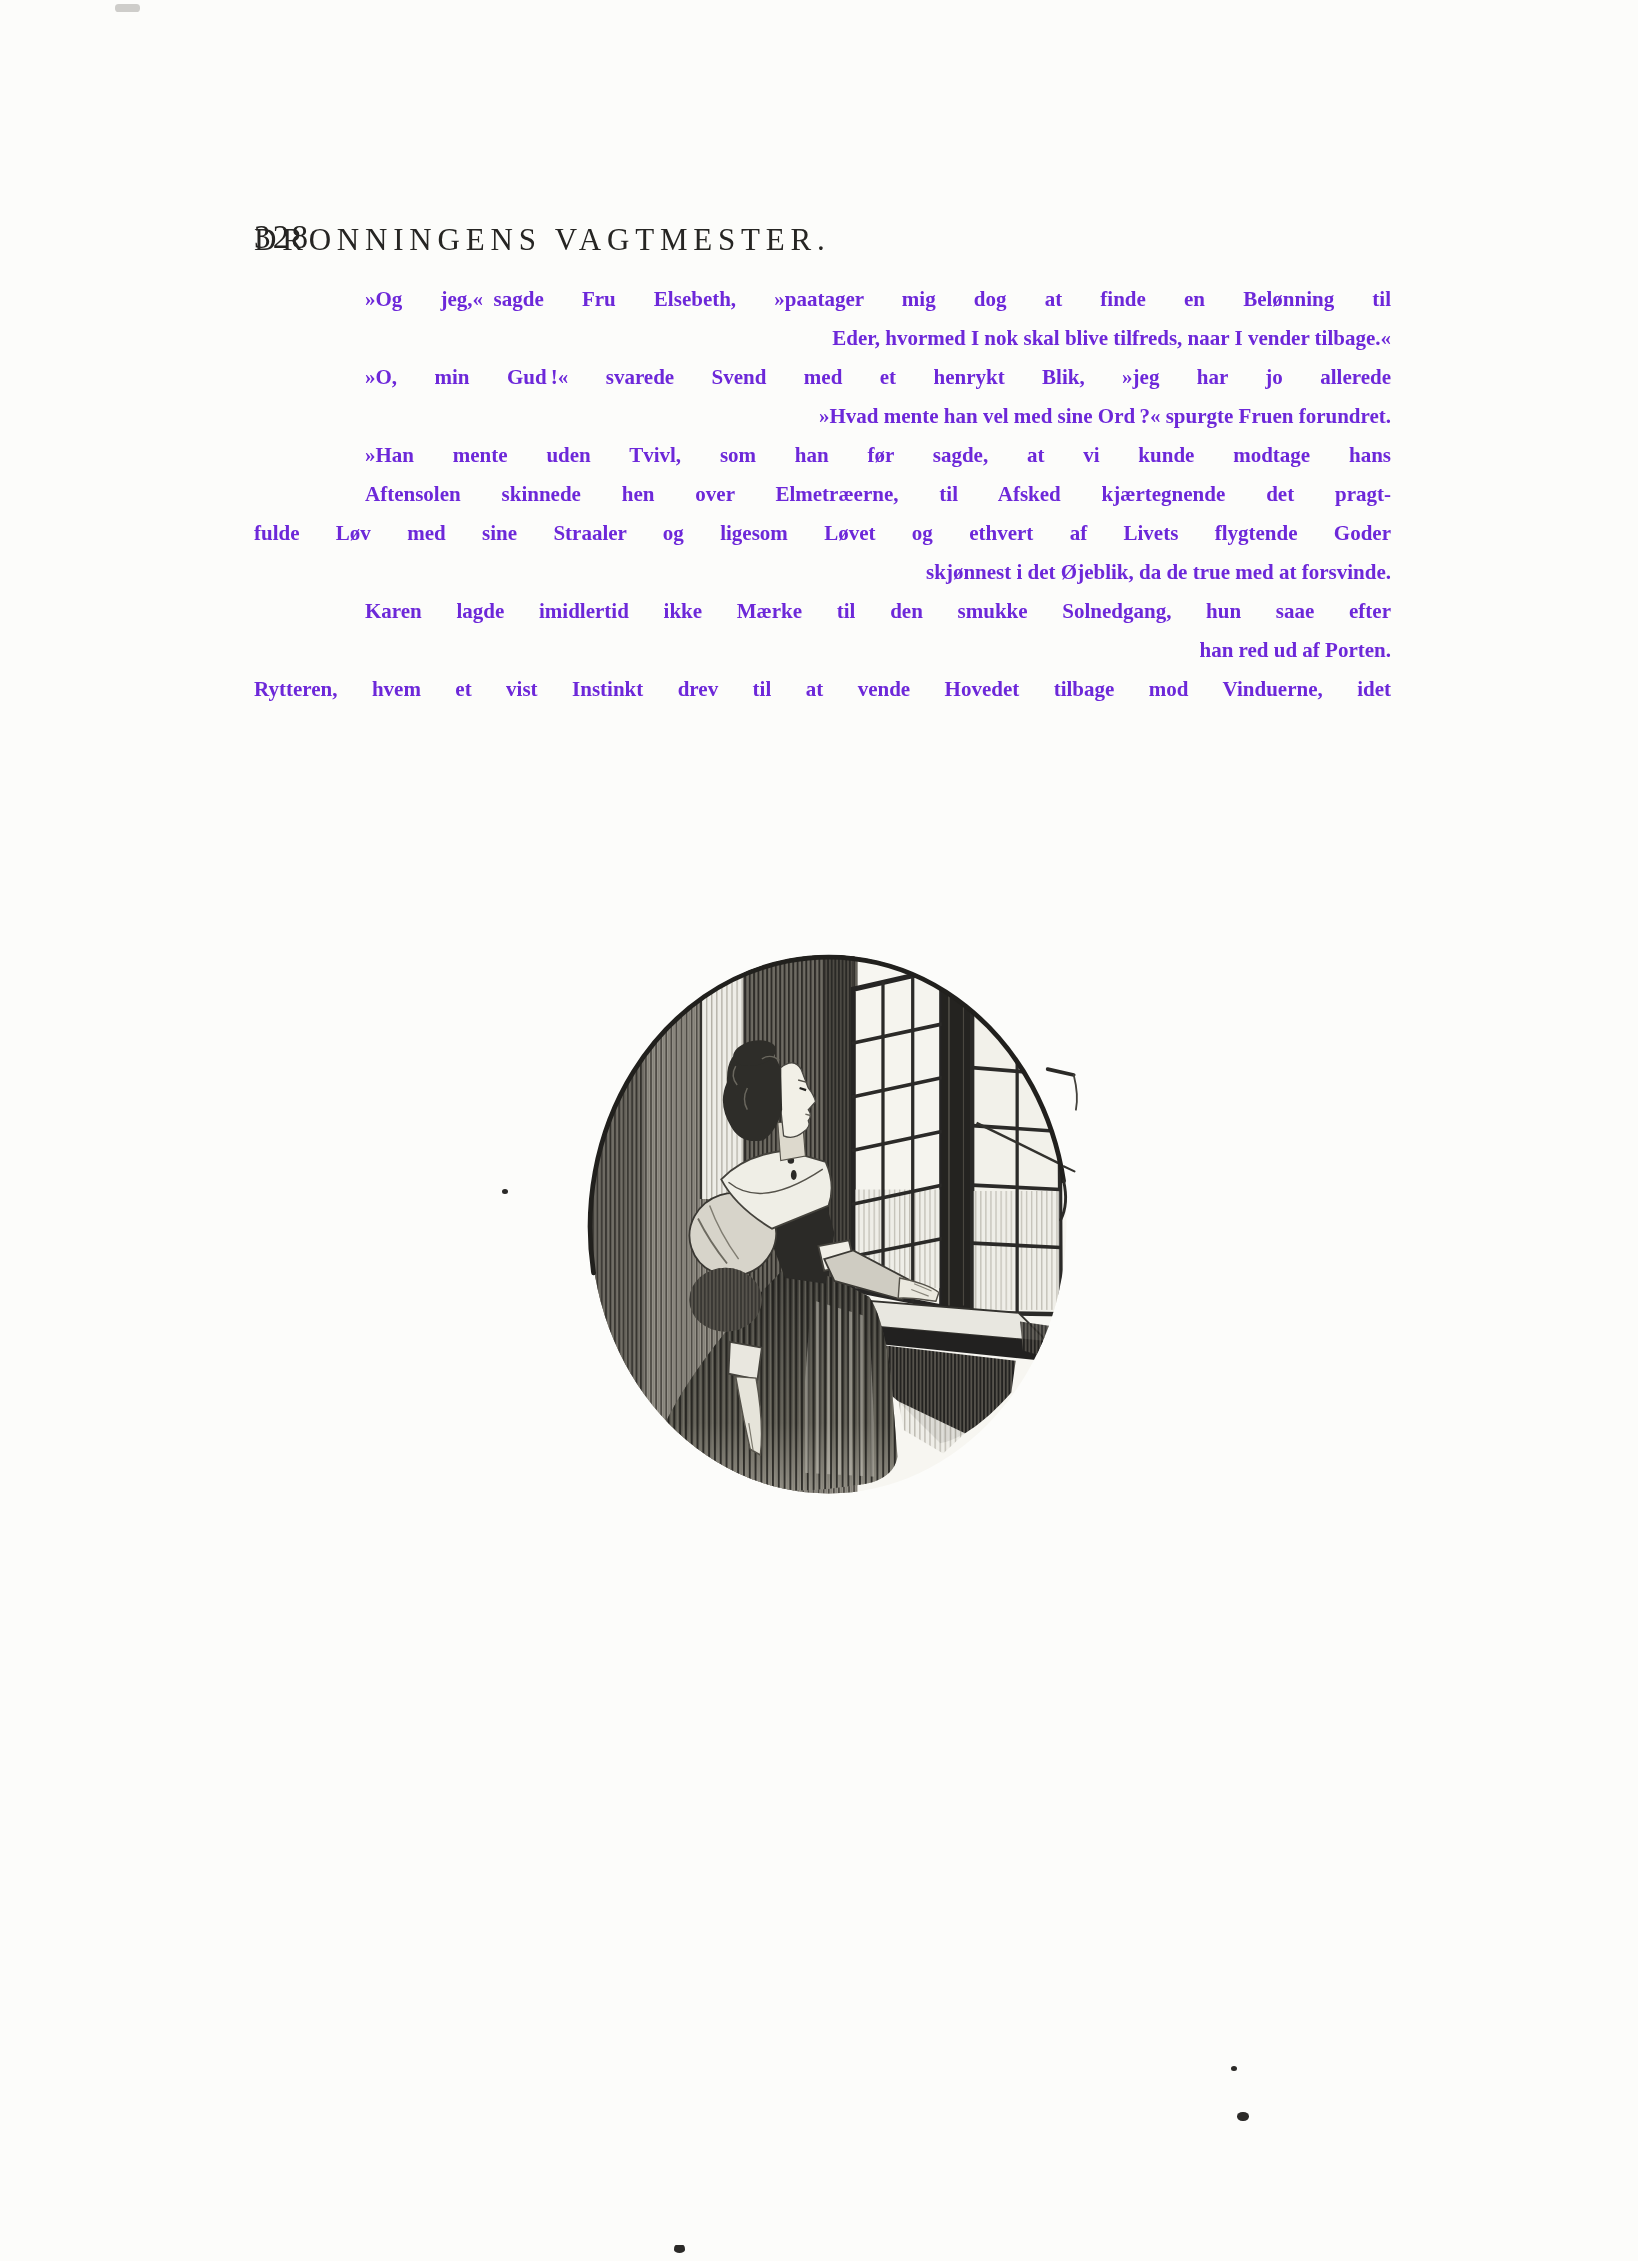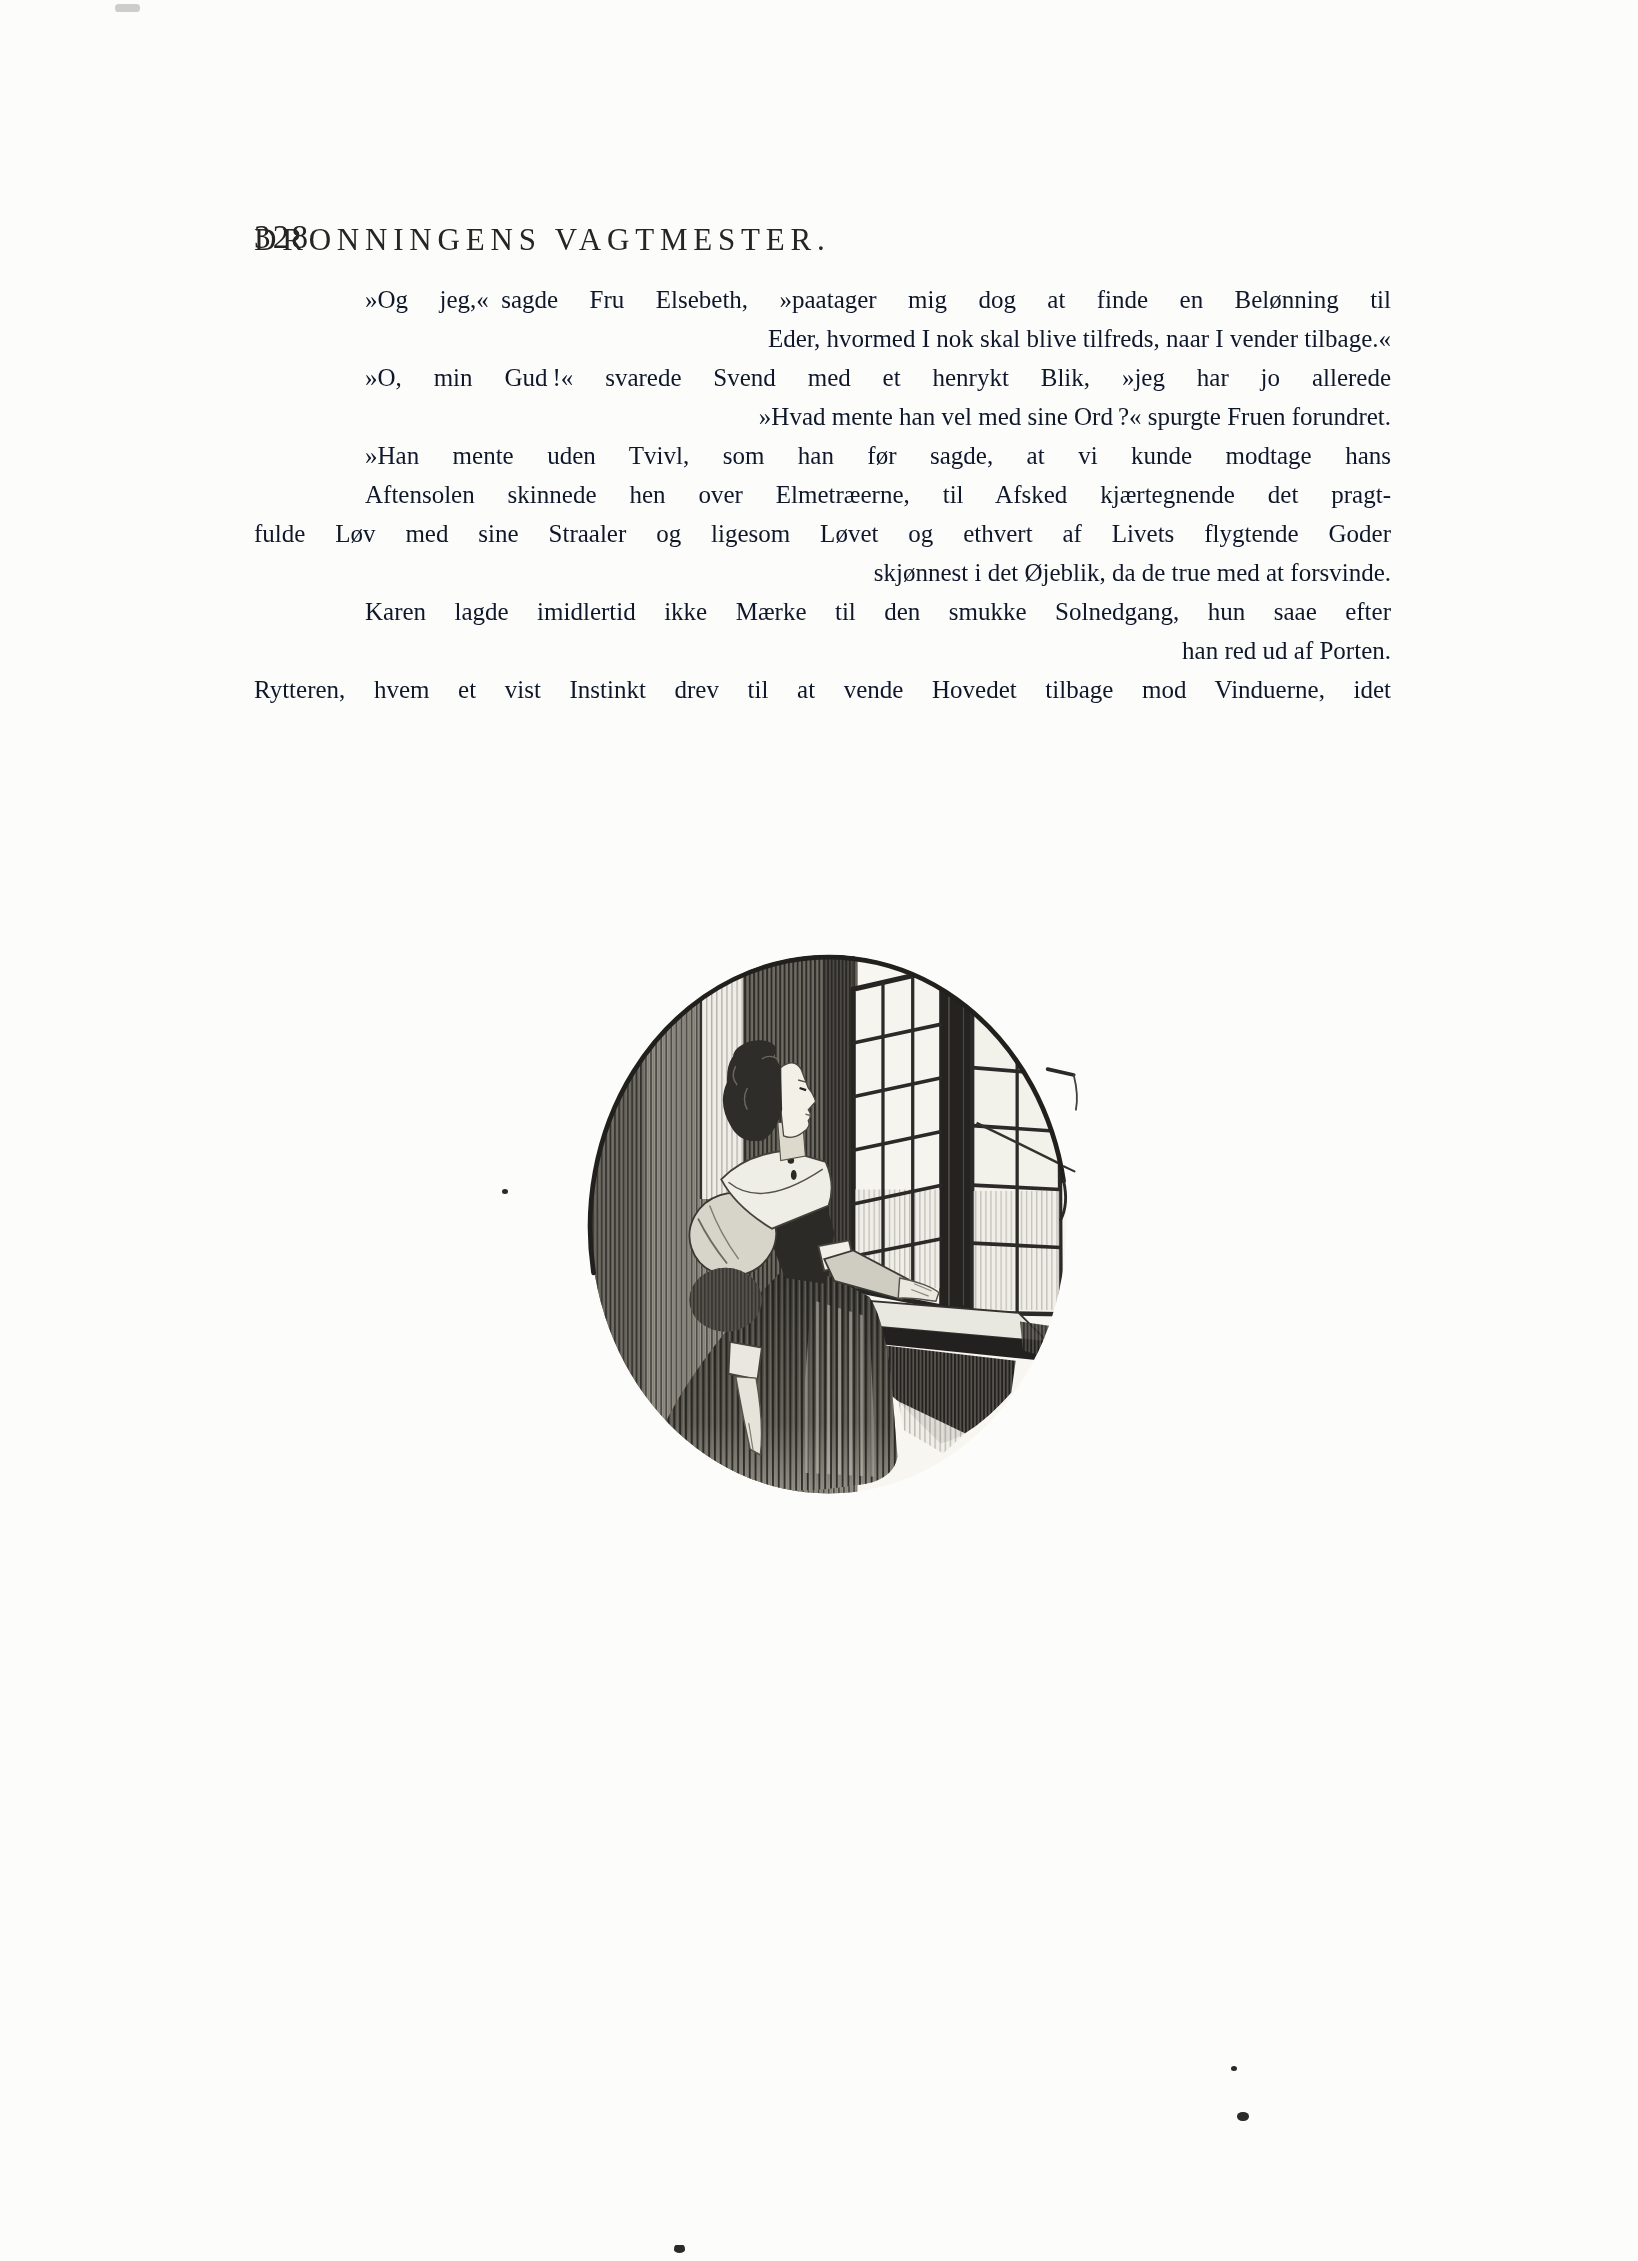--- a/index.html
+++ b/index.html
@@ -15,21 +15,21 @@
     position:absolute;left:254px;top:219px;
     font-size:33px;letter-spacing:2.2px;color:#232220;
   }
   .running-head{
     position:absolute;left:254px;top:222px;width:1137px;
     font-size:31px;letter-spacing:5.8px;color:#262523;
     white-space:nowrap;
   }
   .body-text{
     position:absolute;left:254px;top:280px;width:1137px;
-    font-size:25px;color:#0f172a;
+    font-size:21px;color:#6d28d9;font-weight:bold;
   }
   .ln{height:39px;line-height:39px;white-space:nowrap;text-align:right;}
   .ln.j{white-space:normal;text-align:justify;text-align-last:justify;}
   .ln.in{padding-left:111px;}
   .speck{position:absolute;background:#2b2a28;border-radius:50%;}
   #smudge-top{position:absolute;left:115px;top:4.4px;width:25px;height:7.3px;
     background:#a8a6a2;border-radius:3.6px;opacity:.55;}
   svg{display:block;}
 </style>
 </head>

